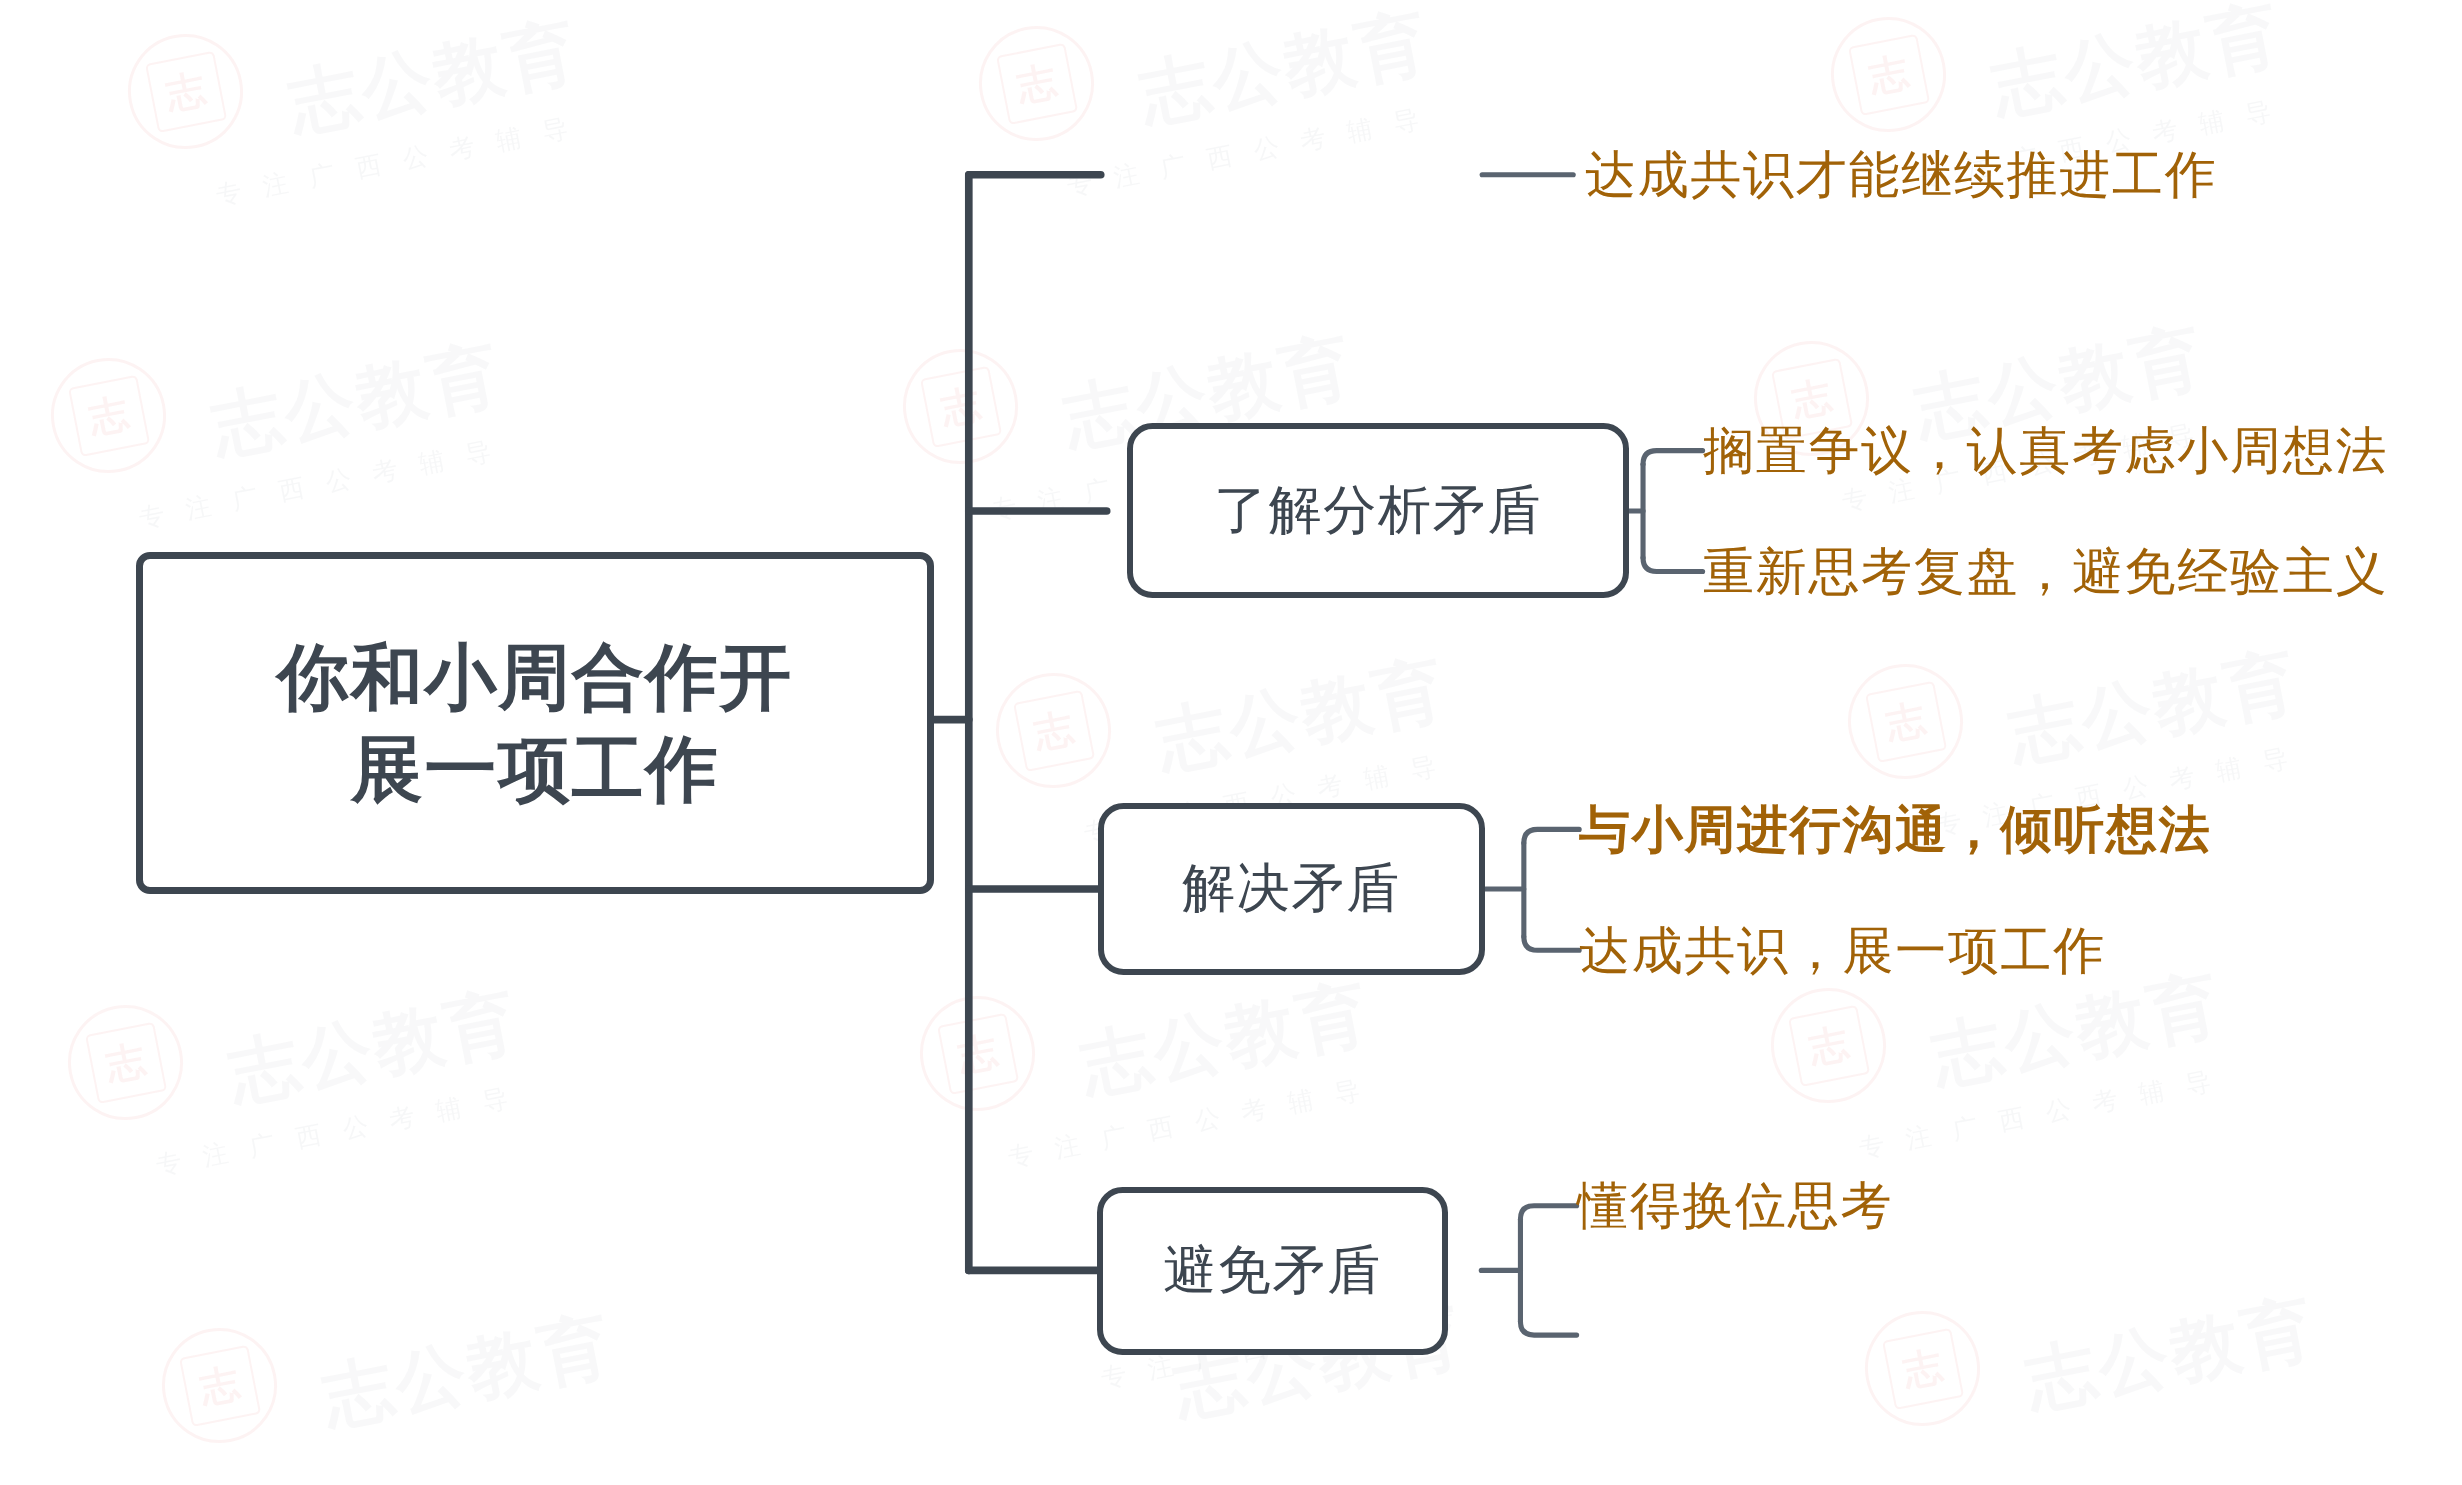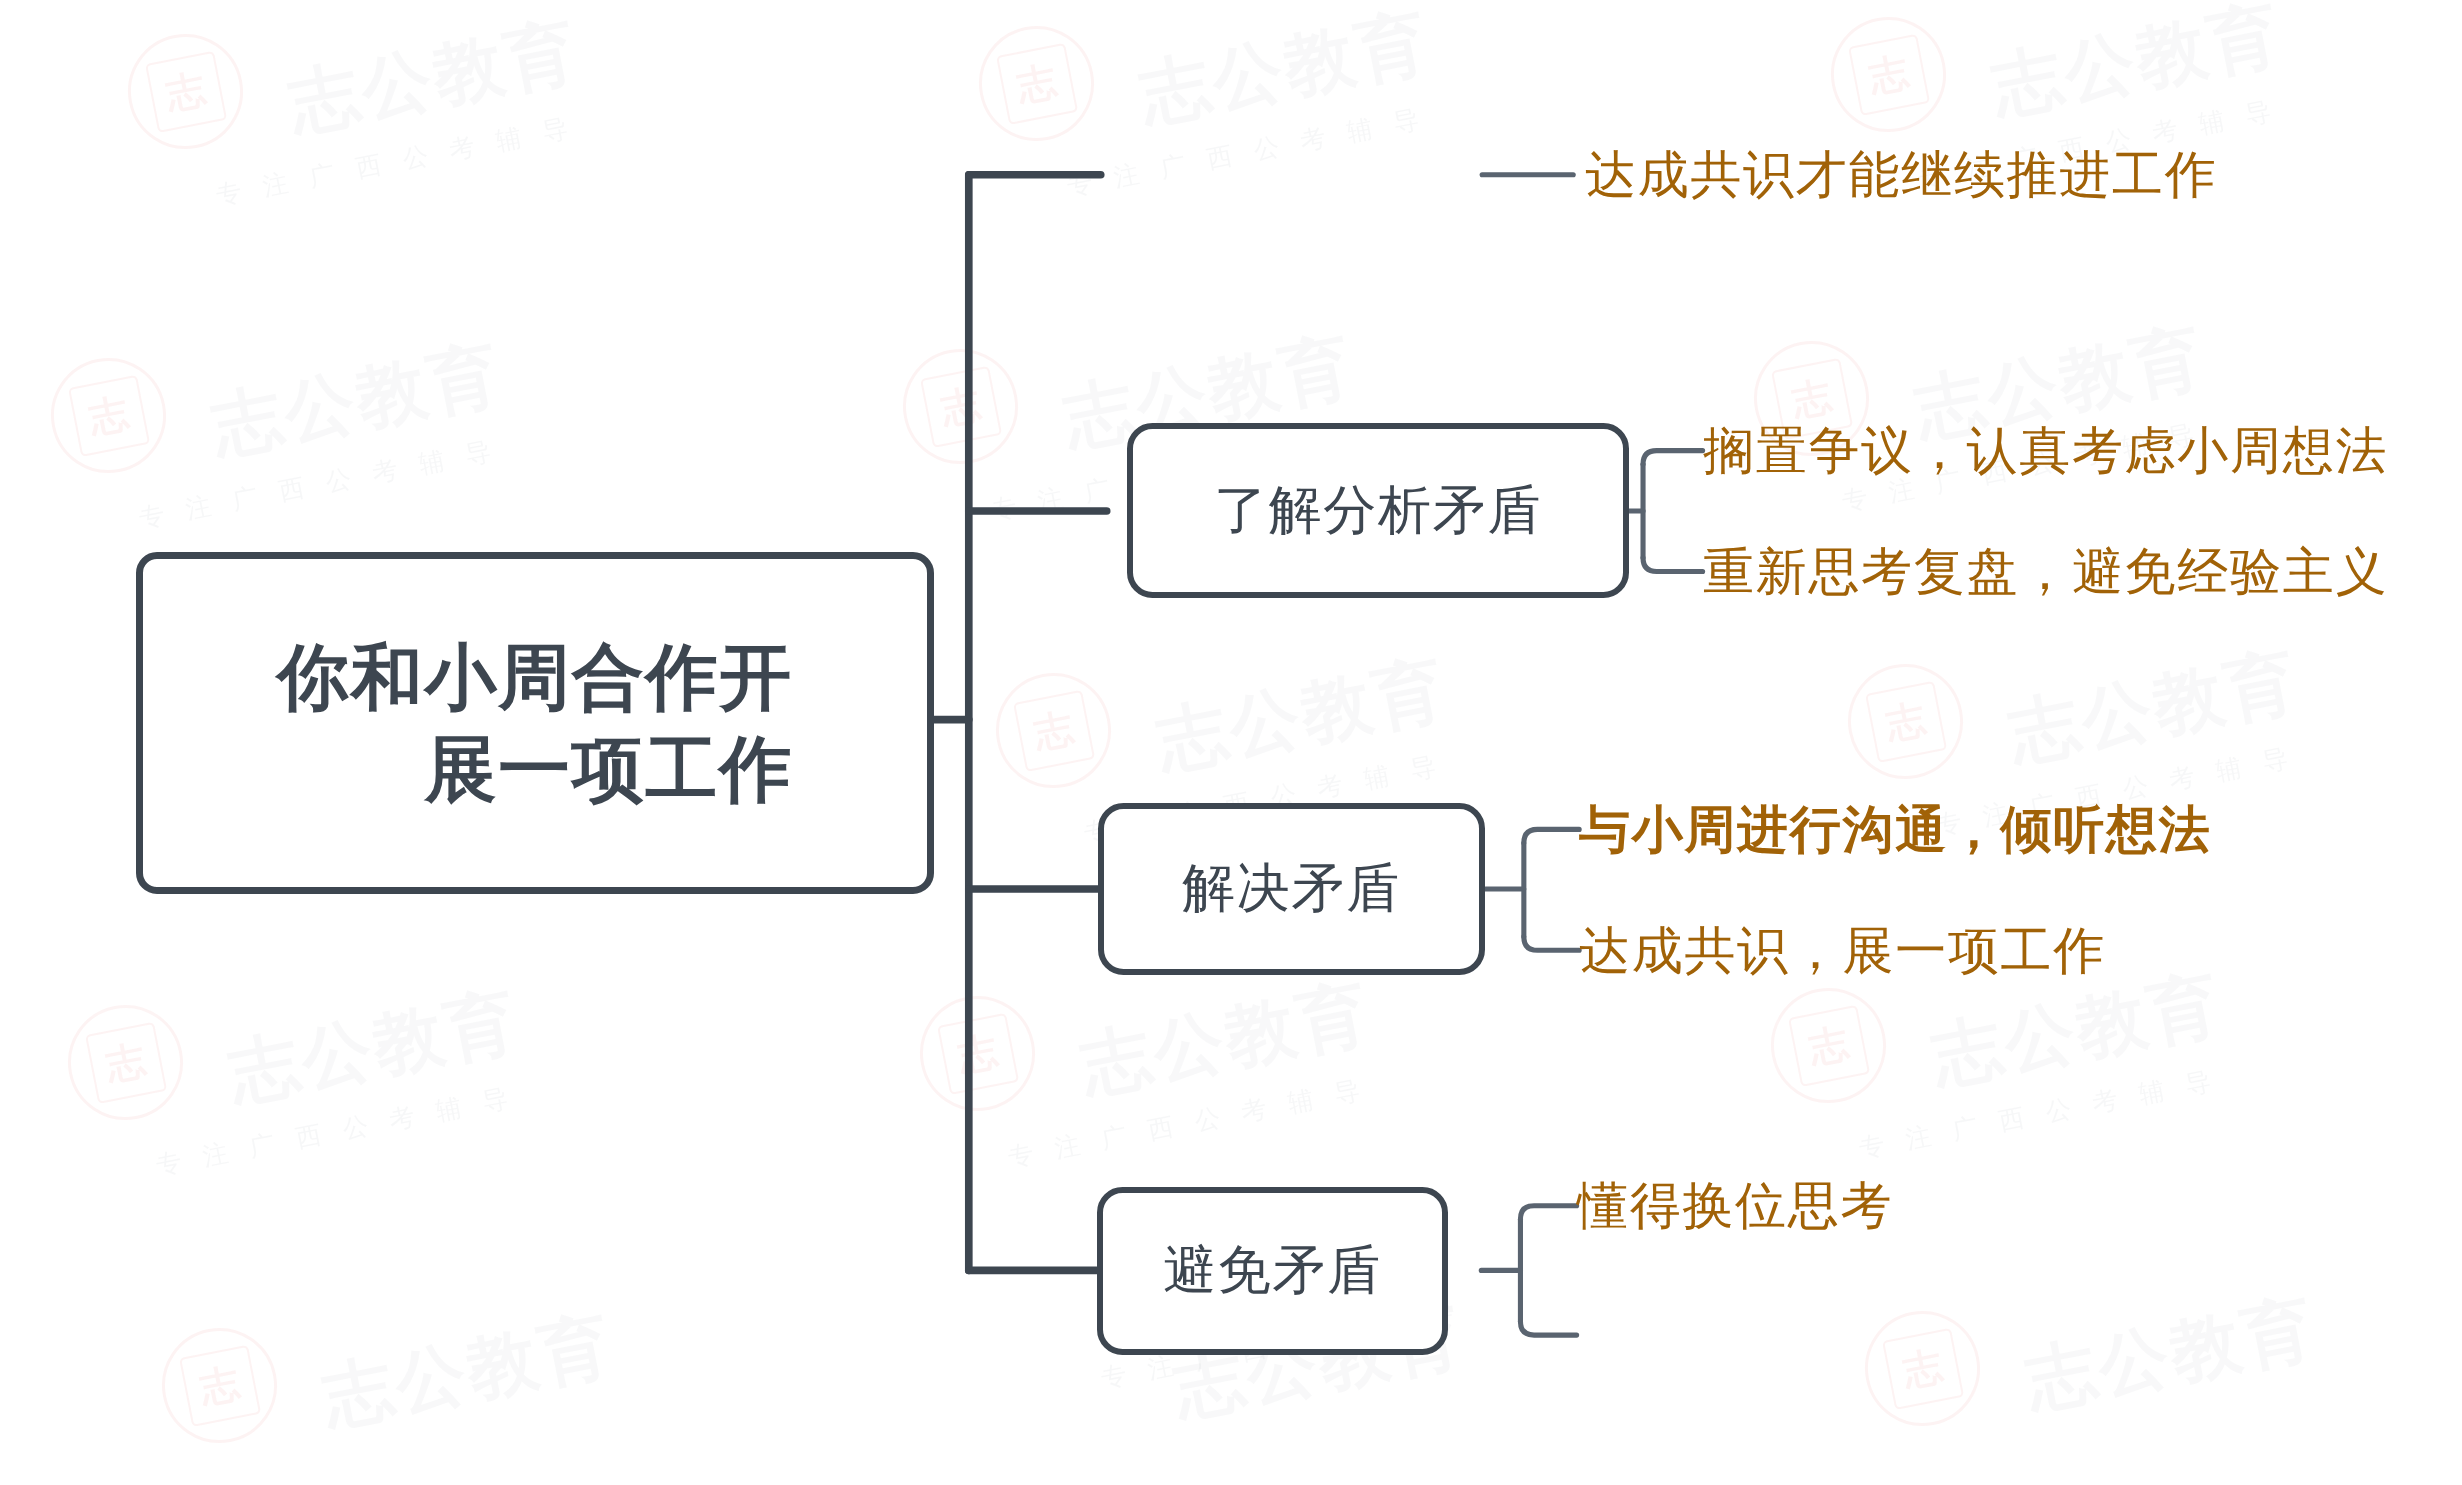--- a/index.html
+++ b/index.html
@@ -51,24 +51,23 @@
     position:absolute;
     box-sizing:border-box;
     background:#ffffff;
     display:flex;align-items:center;justify-content:center;
     text-align:center;
     color:#3d4650;
     z-index:4;
   }
   .node-root{
     left:136px;top:552px;width:798px;height:342px;
-    border:7.7px solid #3d4650;border-radius:21px;
+    border:7.7px solid #3d4650;border-radius:14px;
     font-size:72px;font-weight:700;line-height:1.28;
     letter-spacing:1.7px;
-    text-align:right;
   }
   .node-branch{
     border:6.8px solid #3d4650;border-radius:25.5px;
     font-size:53px;font-weight:400;letter-spacing:1.7px;
   }
   #node-b1{left:1101px;top:89px;width:381px;height:171px;}
   #node-b2{left:1107px;top:423px;width:502px;height:175px;margin-left:20px;}
   #node-b3{left:1098px;top:803px;width:387px;height:172px;}
   #node-b4{left:1097px;top:1187px;width:351px;height:168px;}
 

